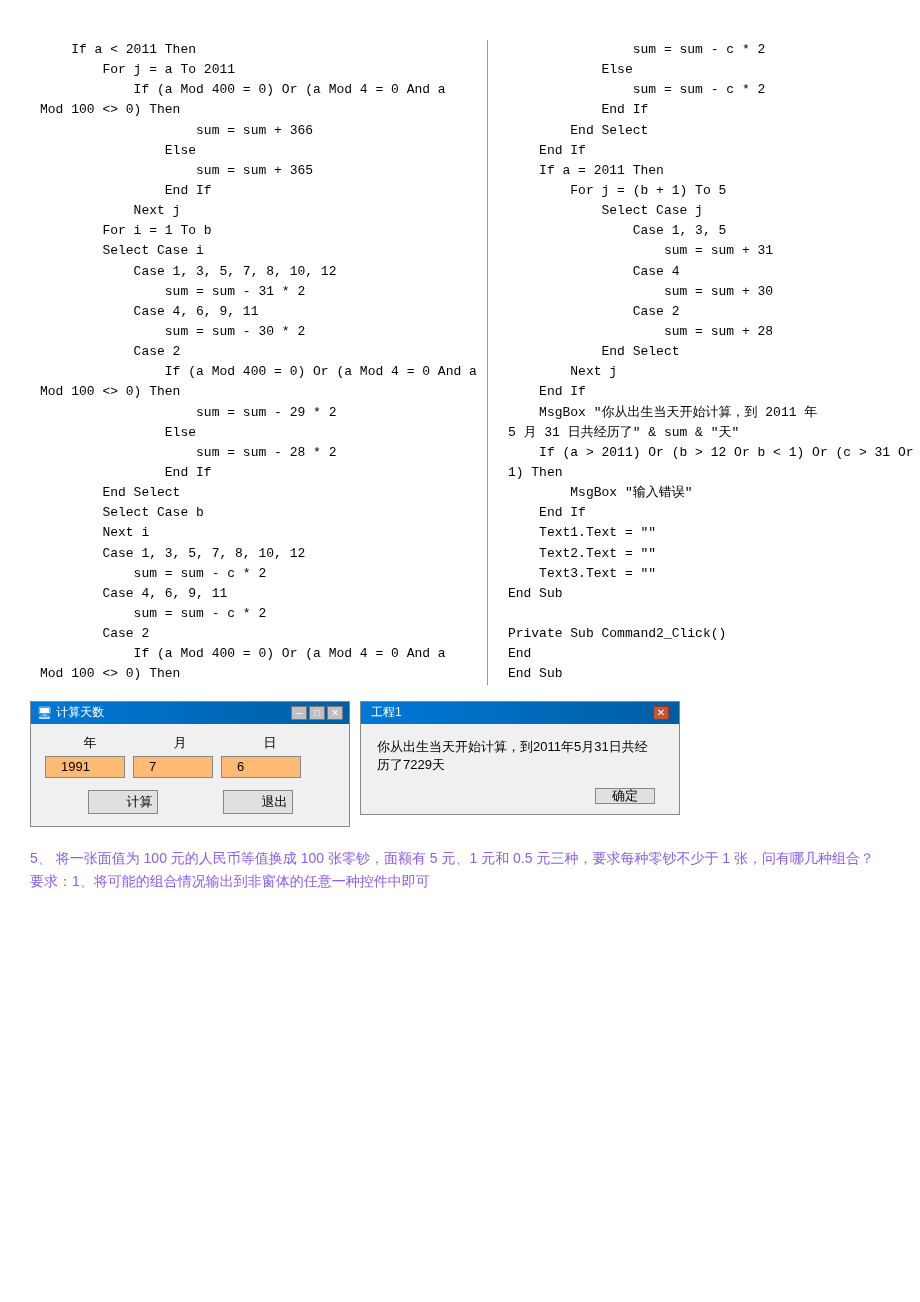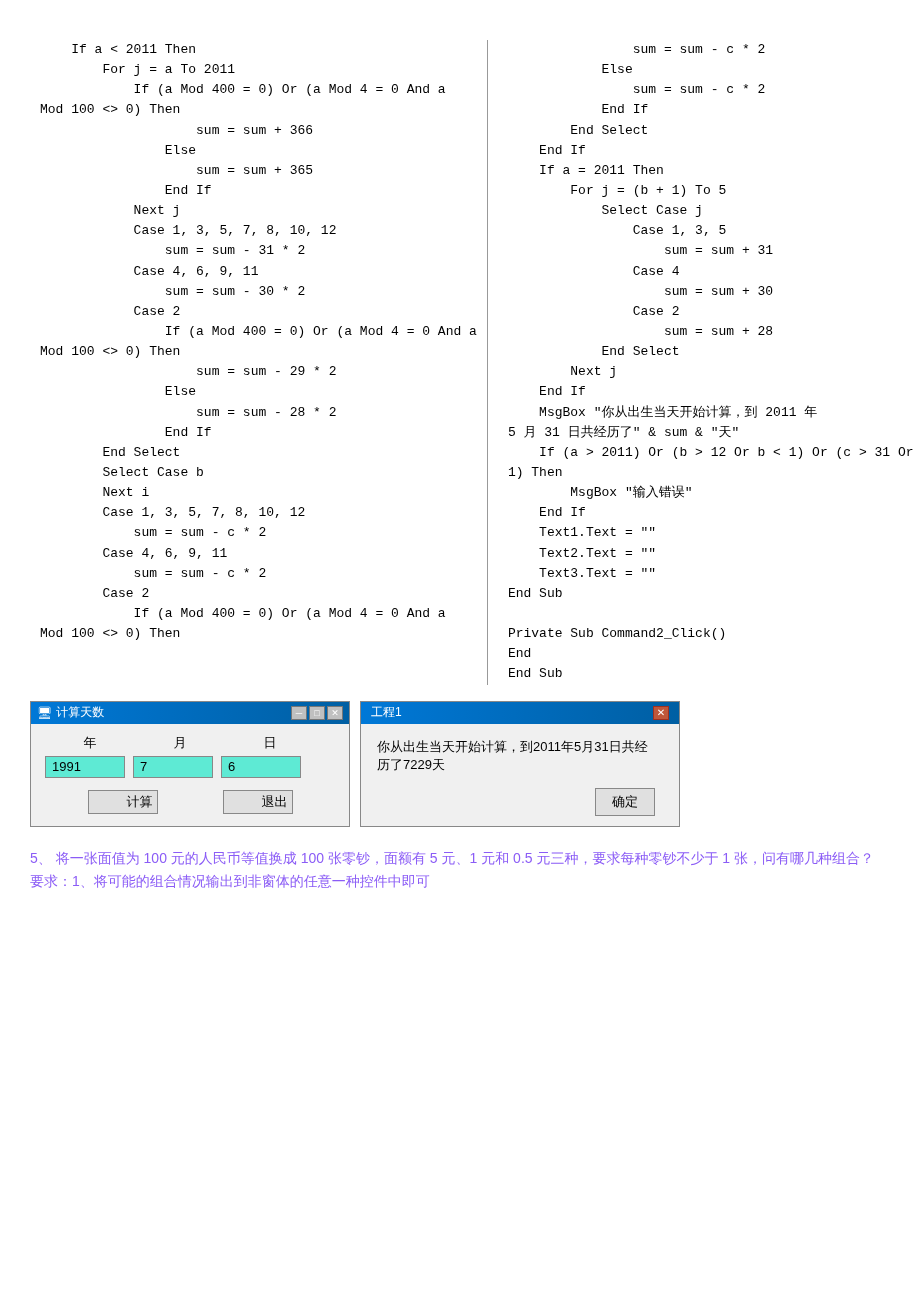--- a/index.html
+++ b/index.html
@@ -135,23 +135,23 @@
       display: flex;
       flex-direction: row;
       gap: 8px;
       margin-bottom: 12px;
     }
 
     .field-input {
       width: 80px;
       height: 22px;
       border: 1px solid #888;
-      background: #5eead4;
-      font-size: 13px;
-      padding: 1px 6px;
+      background: #fdba74;
+      font-size: 13px;
+      padding: 1px 15px;
       font-family: "SimSun", sans-serif;
     }
 
     .dialog-buttons {
       display: flex;
       flex-direction: row;
       justify-content: space-around;
       padding: 0 10px;
     }
 
@@ -213,21 +213,21 @@
       margin-bottom: 14px;
     }
 
     .msgbox-ok-row {
       display: flex;
       justify-content: flex-end;
     }
 
     .msgbox-ok-btn {
       width: 60px;
-      height: 28px;
+      height: 16px;
       background: #e0e0e0;
       border: 1px solid #888;
       font-family: "SimSun", "Microsoft YaHei", sans-serif;
       font-size: 13px;
       cursor: pointer;
       display: flex;
       align-items: center;
       justify-content: center;
     }
 
@@ -254,20 +254,22 @@
     <div class="code-col-left">
       <div class="code-line">    If a &lt; 2011 Then</div>
       <div class="code-line">        For j = a To 2011</div>
       <div class="code-line">            If (a Mod 400 = 0) Or (a Mod 4 = 0 And a</div>
       <div class="code-line">Mod 100 &lt;&gt; 0) Then</div>
       <div class="code-line">                    sum = sum + 366</div>
       <div class="code-line">                Else</div>
       <div class="code-line">                    sum = sum + 365</div>
       <div class="code-line">                End If</div>
       <div class="code-line">            Next j</div>
+      <div class="code-line">        For i = 1 To b</div>
+      <div class="code-line">        Select Case i</div>
       <div class="code-line">            Case 1, 3, 5, 7, 8, 10, 12</div>
       <div class="code-line">                sum = sum - 31 * 2</div>
       <div class="code-line">            Case 4, 6, 9, 11</div>
       <div class="code-line">                sum = sum - 30 * 2</div>
       <div class="code-line">            Case 2</div>
       <div class="code-line">                If (a Mod 400 = 0) Or (a Mod 4 = 0 And a</div>
       <div class="code-line">Mod 100 &lt;&gt; 0) Then</div>
       <div class="code-line">                    sum = sum - 29 * 2</div>
       <div class="code-line">                Else</div>
       <div class="code-line">                    sum = sum - 28 * 2</div>

